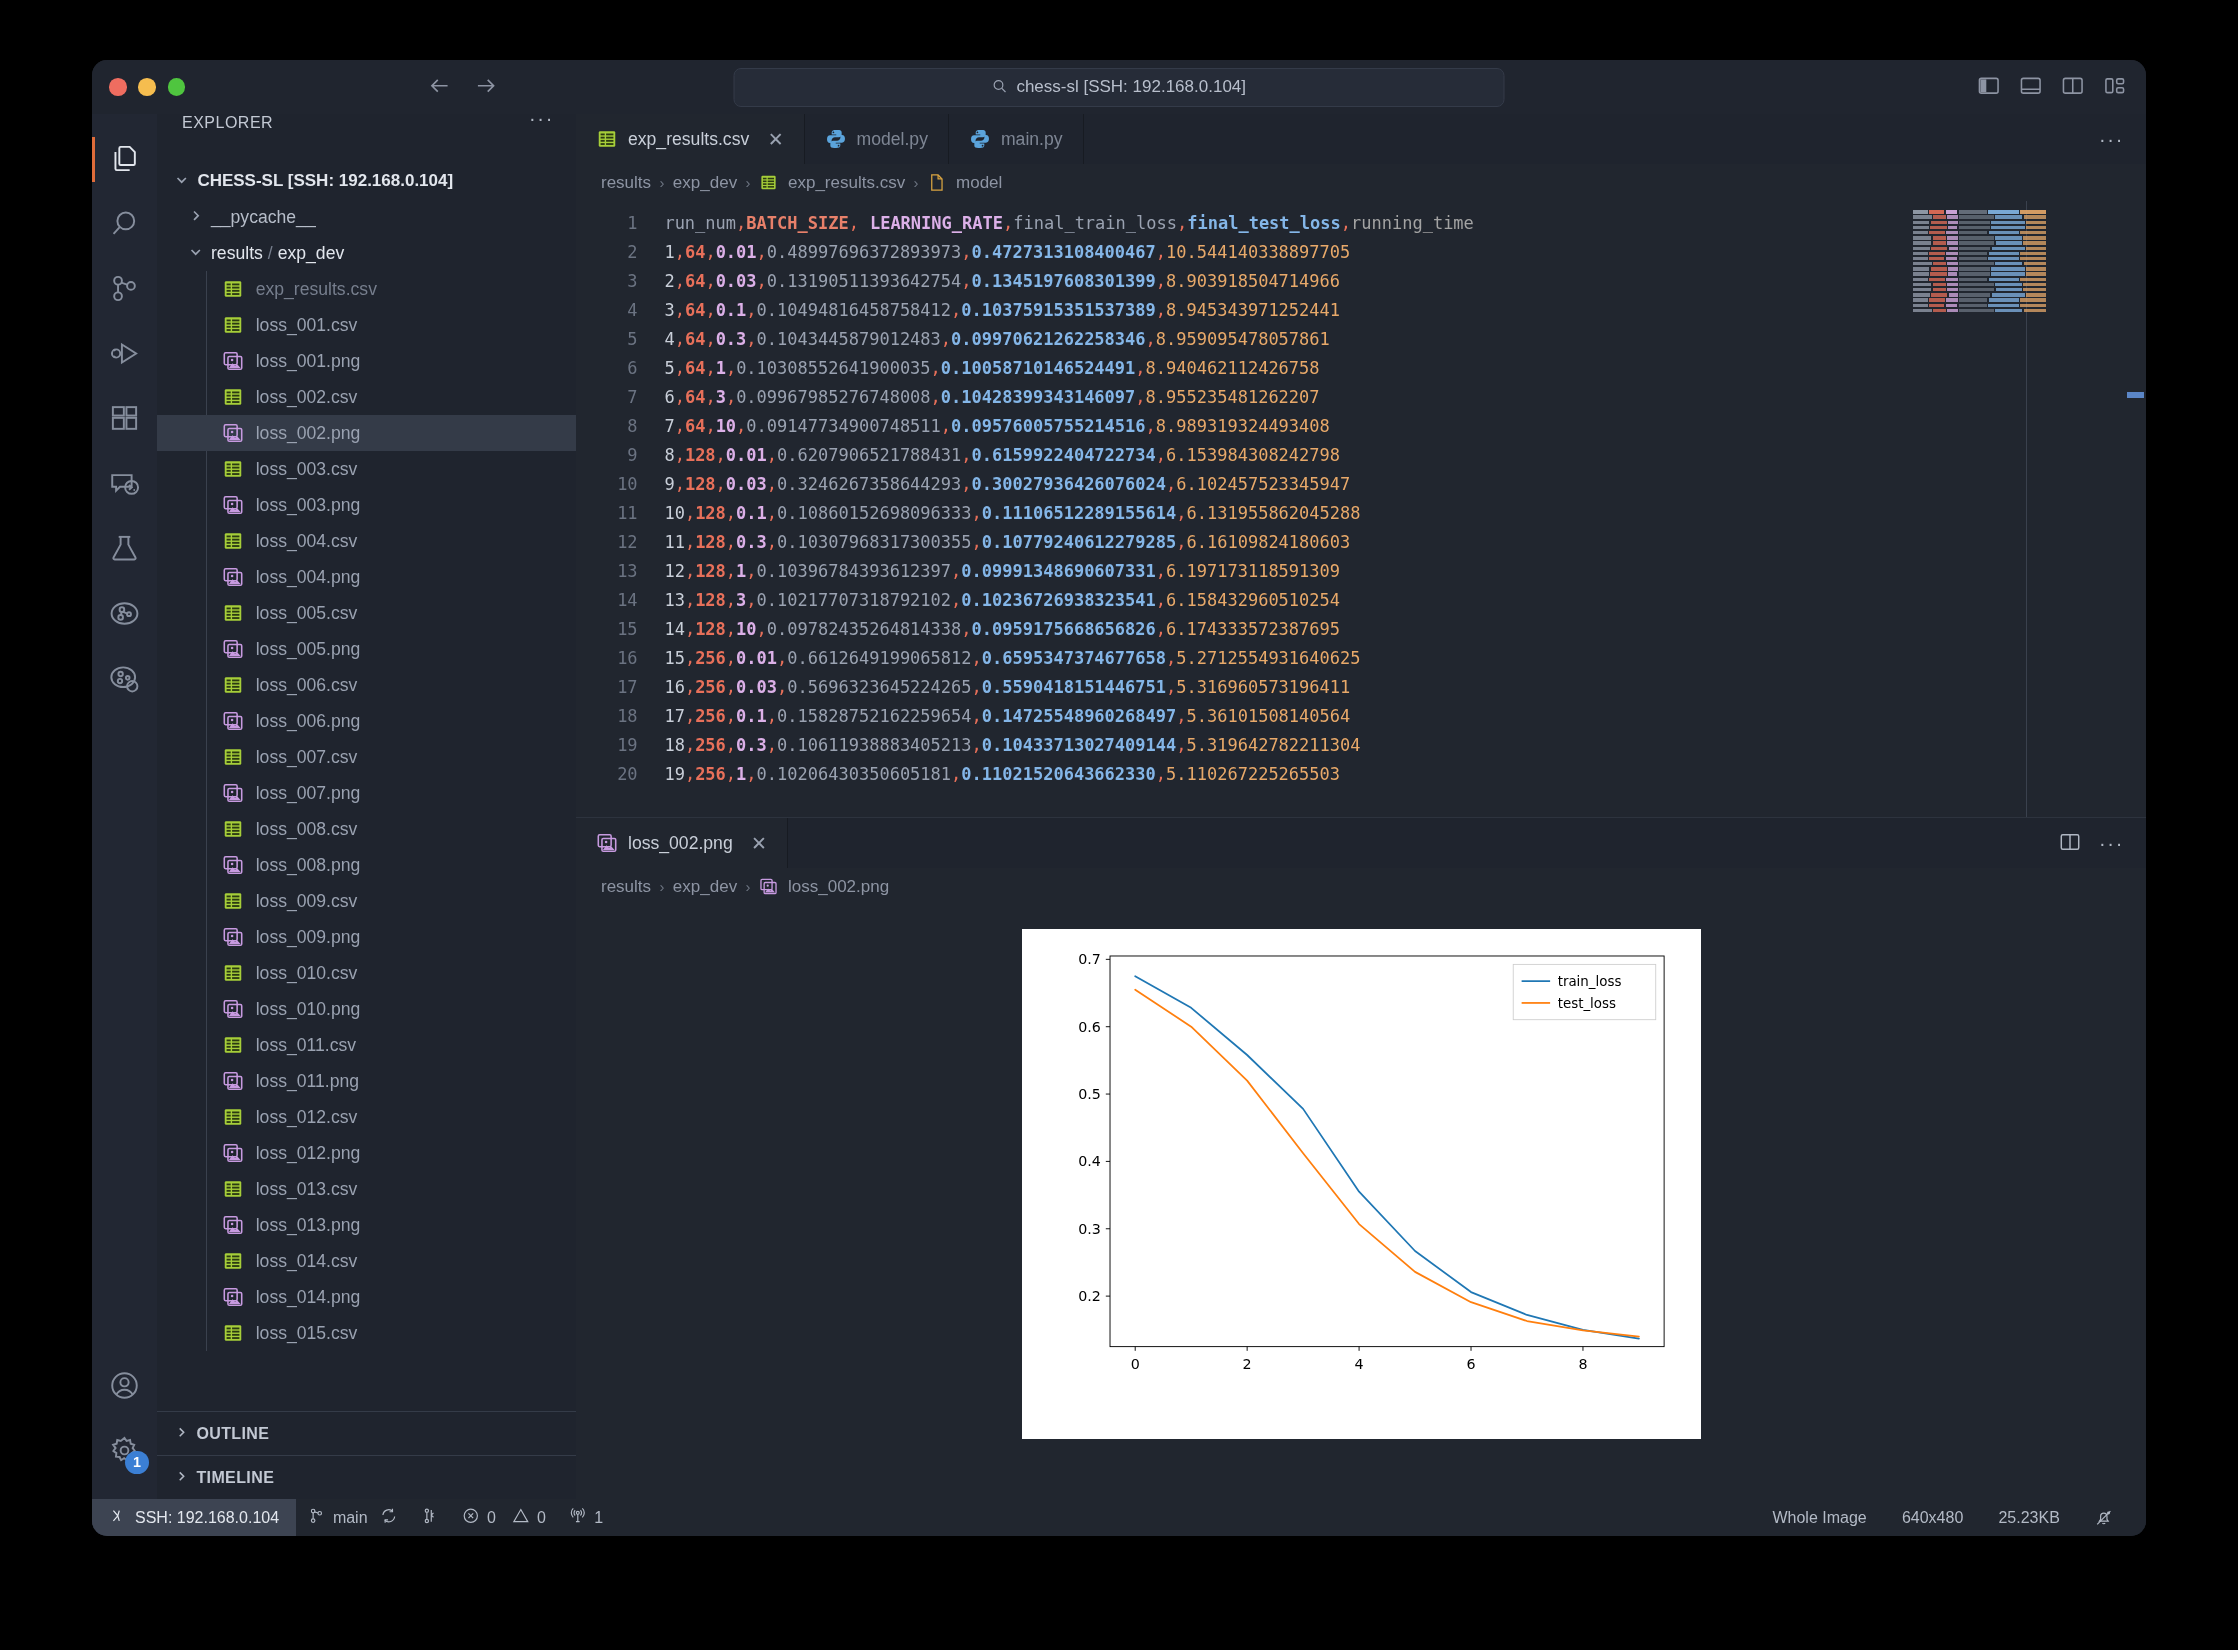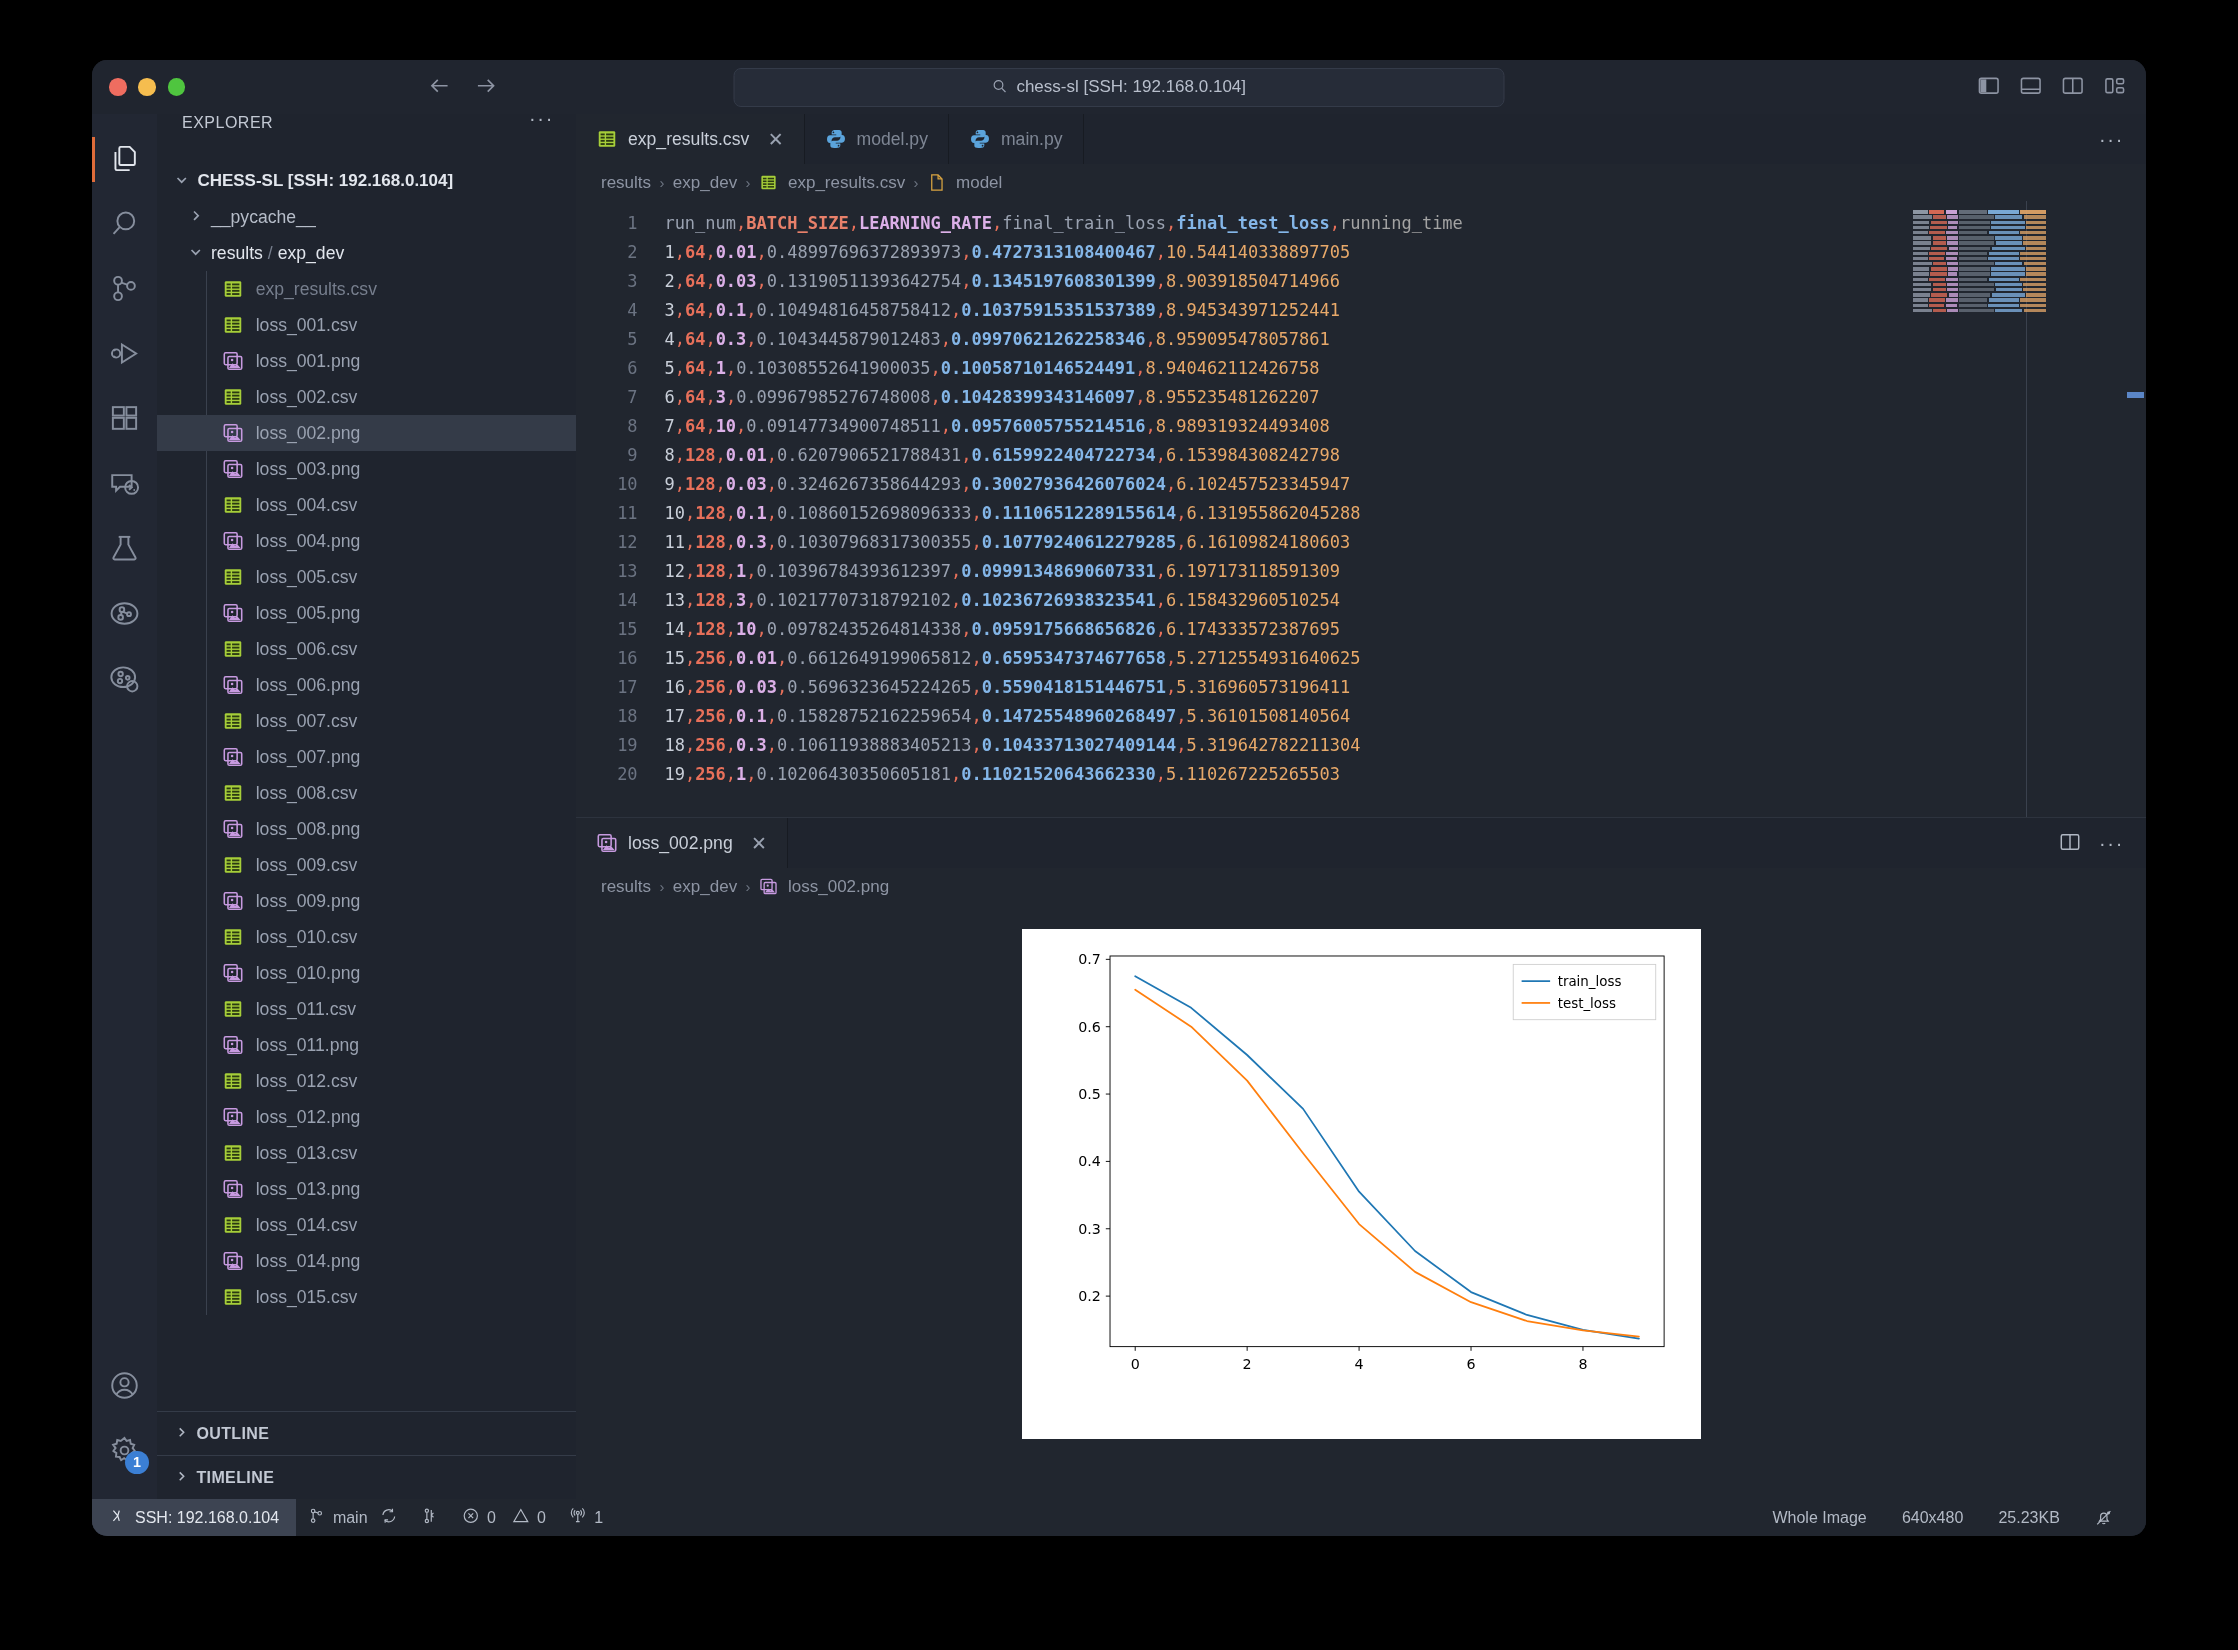--- a/index.html
+++ b/index.html
@@ -174,21 +174,21 @@
   }
   .code {
     flex: 1; padding-top: 8.4px; padding-left: 8.4px;
     font-family: "DejaVu Sans Mono", monospace;
     font-size: 17px; line-height: 29px;
     white-space: pre; overflow: hidden;
     position: relative;
   }
   .c-plain { color: #9aa2b1; }
   .c-hdr-num { color: #e8806a; font-weight: bold; }
-  .c-hdr-lr { color: #dcb0e8; font-weight: bold; }
+  .c-hdr-lr { color: #dcb0e8; font-weight: bold; margin-left: 11px; }
   .c-hdr-test { color: #84b6e8; font-weight: bold; }
   .c-hdr-time { color: #a3a3a3; }
   .c-num1 { color: #c9cfd9; }
   .c-bs { color: #e8705a; font-weight: bold; }
   .c-lr { color: #dcb0e8; font-weight: bold; }
   .c-train { color: #9aa2b1; }
   .c-test { color: #84b6e8; font-weight: bold; }
   .c-time { color: #e8a96a; }
   .c-comma { color: #e8705a; }
 
@@ -491,20 +491,36 @@
               <span>loss_002.csv</span>
             </div>
             <div class="row file selected">
               <span class="ficon"><svg viewBox="0 0 24 24">
                   <rect x="2.5" y="3" width="14" height="13" rx="1.5" fill="none" stroke="#c79ae0" stroke-width="1.7"></rect>
                   <rect x="6.5" y="7" width="15" height="14" rx="1.5" fill="none" stroke="#c79ae0" stroke-width="1.7"></rect>
                   <path d="M7.5 19.5l4-5 2.8 3 2-2.2 4 4.2z" fill="#c79ae0"></path>
                   <circle cx="11" cy="11" r="1.4" fill="#c79ae0"></circle>
                 </svg></span>
               <span>loss_002.png</span>
+            </div>
+            <div class="row file">
+              <span class="ficon"><svg viewBox="0 0 24 24">
+                  <rect x="3" y="3.5" width="18" height="17" rx="1.5" fill="#a6ce39"></rect>
+                  <g fill="#2b3a12">
+                    <rect x="5" y="6" width="4.5" height="2"></rect>
+                    <rect x="11" y="6" width="8" height="2"></rect>
+                    <rect x="5" y="9.5" width="4.5" height="2"></rect>
+                    <rect x="11" y="9.5" width="8" height="2"></rect>
+                    <rect x="5" y="13" width="4.5" height="2"></rect>
+                    <rect x="11" y="13" width="8" height="2"></rect>
+                    <rect x="5" y="16.5" width="4.5" height="2"></rect>
+                    <rect x="11" y="16.5" width="8" height="2"></rect>
+                  </g>
+                </svg></span>
+              <span>loss_003.csv</span>
             </div>
             <div class="row file">
               <span class="ficon"><svg viewBox="0 0 24 24">
                   <rect x="2.5" y="3" width="14" height="13" rx="1.5" fill="none" stroke="#c79ae0" stroke-width="1.7"></rect>
                   <rect x="6.5" y="7" width="15" height="14" rx="1.5" fill="none" stroke="#c79ae0" stroke-width="1.7"></rect>
                   <path d="M7.5 19.5l4-5 2.8 3 2-2.2 4 4.2z" fill="#c79ae0"></path>
                   <circle cx="11" cy="11" r="1.4" fill="#c79ae0"></circle>
                 </svg></span>
               <span>loss_003.png</span>
             </div>

